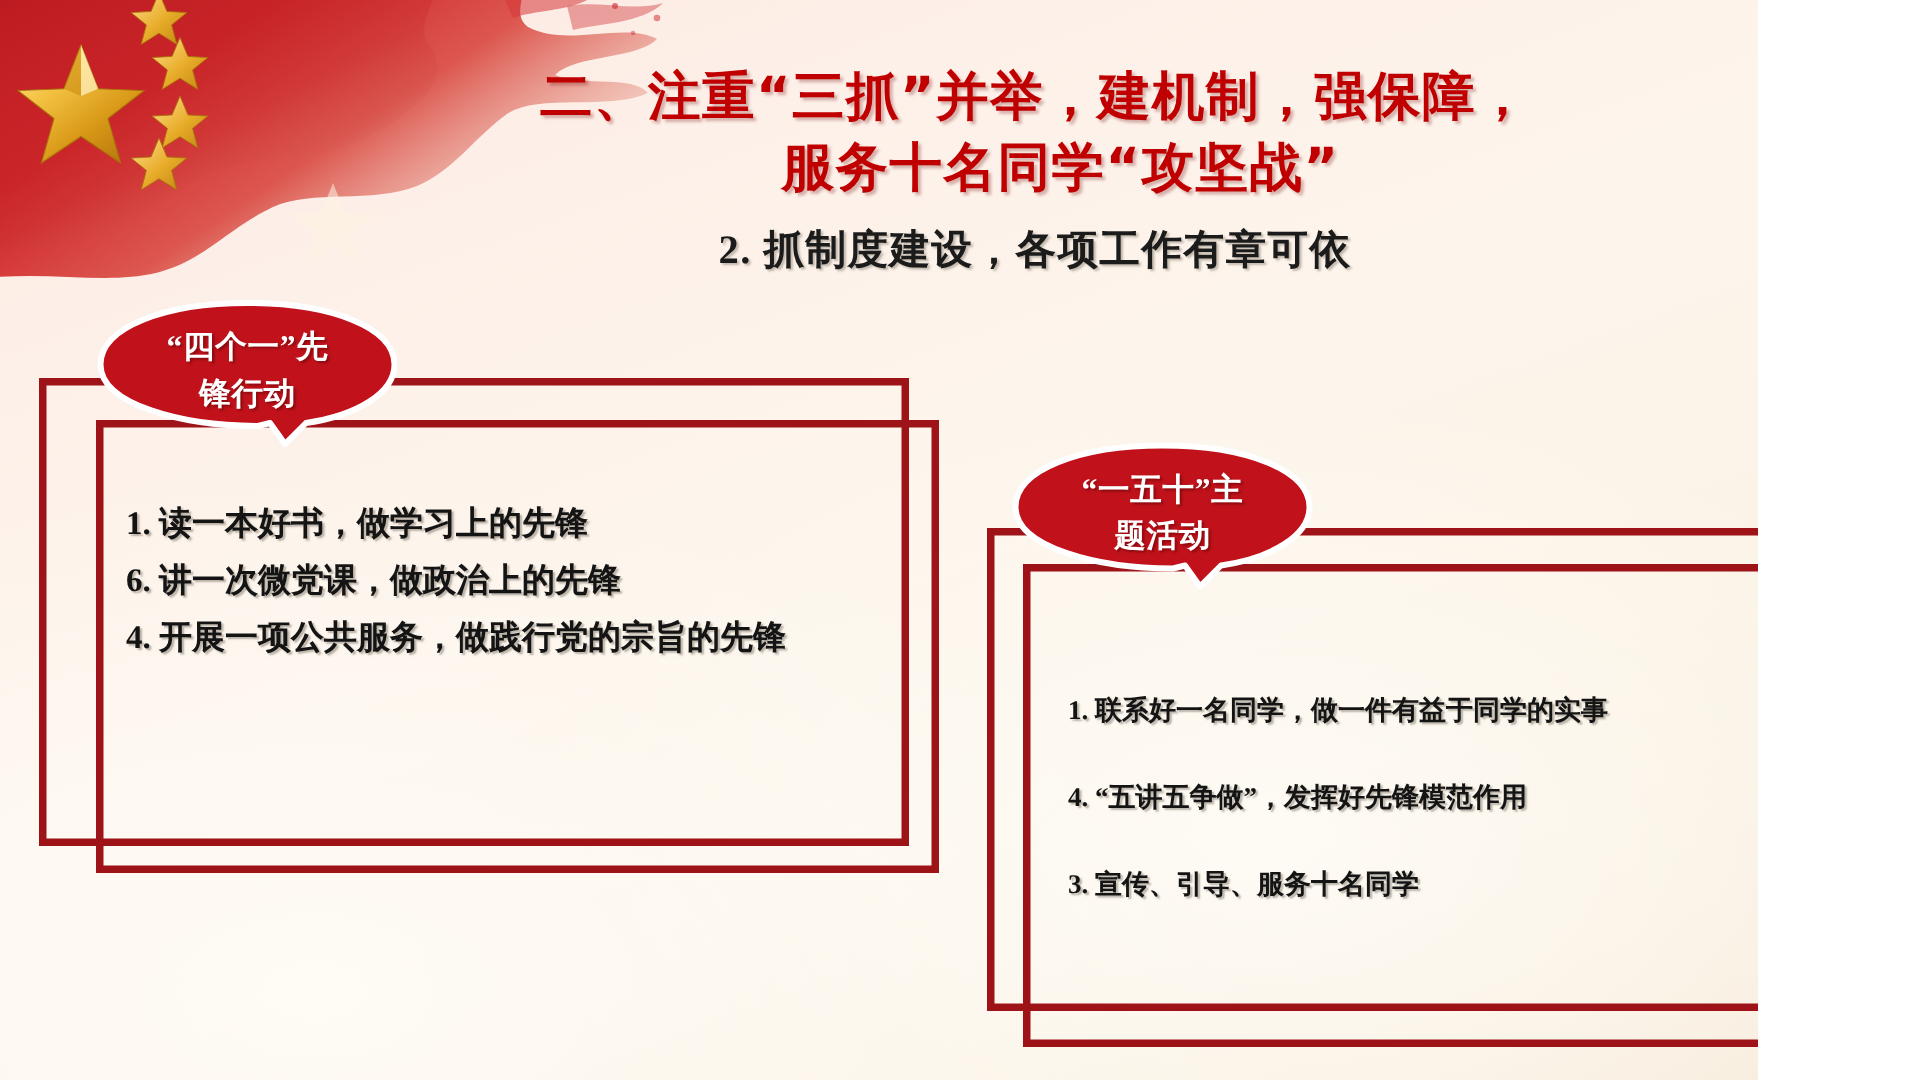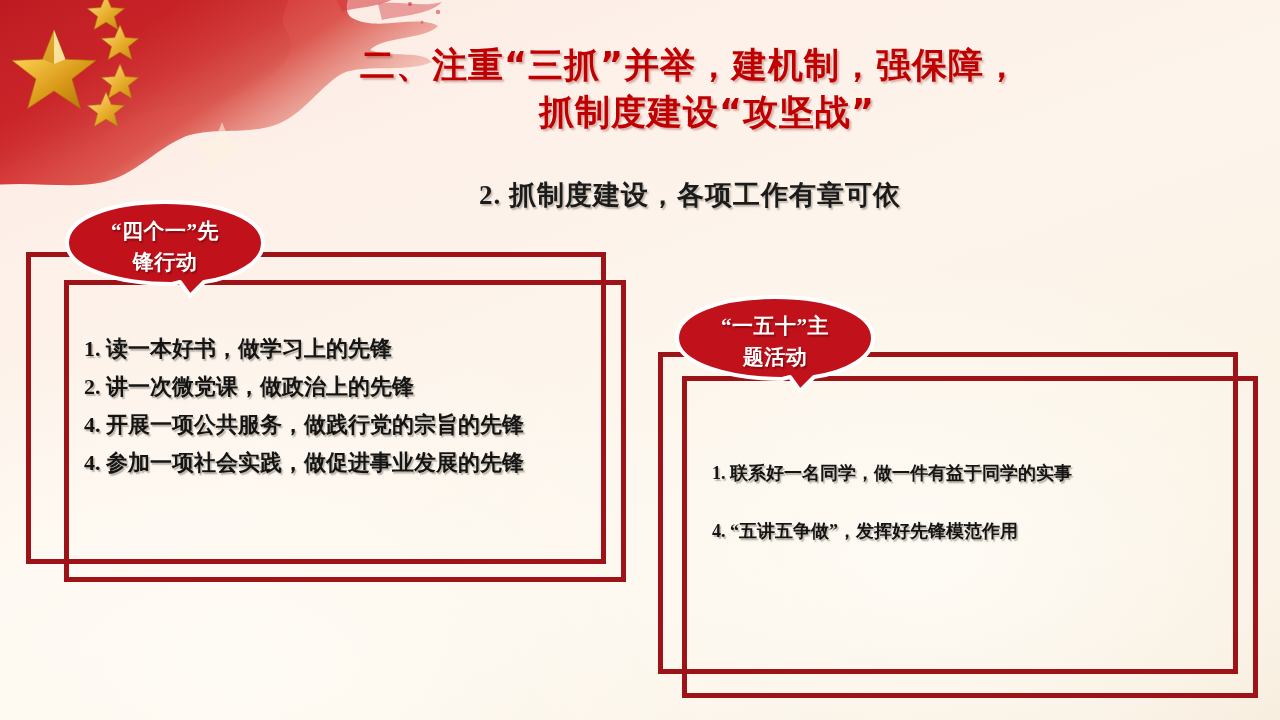--- a/index.html
+++ b/index.html
@@ -8,21 +8,21 @@
   }
   body {
     width: 1280px;
     height: 720px;
     overflow: hidden;
     font-family: "Liberation Serif", "DejaVu Serif", serif;
   }
 
   #slide {
     position: relative;
-    width: 1280px;
+    width: 1172px;
     height: 720px;
     overflow: hidden;
     background:
       radial-gradient(ellipse 900px 500px at 18% 92%, rgba(255,252,246,0.95) 0%, rgba(255,250,240,0) 70%),
       radial-gradient(ellipse 700px 420px at 72% 78%, rgba(255,253,248,0.85) 0%, rgba(253,246,234,0) 72%),
       linear-gradient(160deg, #fbe7e0 0%, #fdf0e8 22%, #fdf5ec 48%, #fbf3e6 70%, #f7ecdc 100%);
   }
 
   
   #flag-art {
@@ -50,21 +50,21 @@
     color: #c00000;
     letter-spacing: 1px;
     white-space: nowrap;
     text-shadow: 2px 2px 2px rgba(120,20,20,0.30);
   }
   #title-line-2 { padding-left: 34px; }
 
   #subtitle {
     position: absolute;
     left: 340px;
-    top: 177px;
+    top: 148px;
     width: 700px;
     text-align: center;
     font-family: "Liberation Serif", "DejaVu Serif", serif;
     font-weight: bold;
     font-size: 27px;
     color: #1b1b1b;
     letter-spacing: 1px;
     white-space: nowrap;
     text-shadow: 1.5px 1.5px 1.5px rgba(120,110,95,0.45);
   }
@@ -189,45 +189,45 @@
       <path d="M134,51 L139.3,63.6 L152.6,64.4 L142.4,72.6 L145.9,85.6 L134,78.2 L122.1,85.6 L125.6,72.6 L115.4,64.4 L128.7,63.6 Z" fill="url(#goldsm)" stroke="#a9700a" stroke-width="0.6"></path>
       <path d="M134,90 L139.3,102.6 L152.6,103.4 L142.4,111.6 L145.9,124.6 L134,117.2 L122.1,124.6 L125.6,111.6 L115.4,103.4 L128.7,102.6 Z" fill="url(#goldsm)" stroke="#a9700a" stroke-width="0.6"></path>
       <path d="M120,118 L125.3,130.6 L138.6,131.4 L128.4,139.6 L131.9,152.6 L120,145.2 L108.1,152.6 L111.6,139.6 L101.4,131.4 L114.7,130.6 Z" fill="url(#goldsm)" stroke="#a9700a" stroke-width="0.6"></path>
     </g>
 
     <path d="M236,148 L244,168 L265,169 L248,181 L254,202 L236,190 L218,202 L224,181 L207,169 L228,168 Z" fill="#fdf3e2" opacity="0.55"></path>
   </svg>
 
   <div id="title-block">
     <div class="title-line" id="title-line-1">二、注重“三抓”并举，建机制，强保障，</div>
-    <div class="title-line" id="title-line-2">抓制度建设“攻坚战”</div>
+    <div class="title-line" id="title-line-2">服务十名同学“攻坚战”</div>
   </div>
 
   <div id="subtitle">2. 抓制度建设，各项工作有章可依</div>
 
   <div class="panel" id="panel-left">
     <div class="frame-outer"></div>
     <div class="frame-inner"></div>
     <div class="panel-body">
       <ul class="item-list">
         <li class="item">1. 读一本好书，做学习上的先锋</li>
-        <li class="item">2. 讲一次微党课，做政治上的先锋</li>
+        <li class="item">6. 讲一次微党课，做政治上的先锋</li>
         <li class="item">4. 开展一项公共服务，做践行党的宗旨的先锋</li>
-        <li class="item">4. 参加一项社会实践，做促进事业发展的先锋</li>
       </ul>
     </div>
   </div>
 
   <div class="panel" id="panel-right">
     <div class="frame-outer"></div>
     <div class="frame-inner"></div>
     <div class="panel-body">
       <ul class="item-list">
         <li class="item">1. 联系好一名同学，做一件有益于同学的实事</li>
         <li class="item">4. “五讲五争做”，发挥好先锋模范作用</li>
+        <li class="item">3. 宣传、引导、服务十名同学</li>
       </ul>
     </div>
   </div>
 
   <div class="bubble" id="bubble-right">
     <svg width="206" height="98" viewBox="0 0 206 98">
       <path d="M103,2 C158,2 201,18 201,43 C201,62 176,77 142,82
                L128,96 L118,82 L110,84 C60,84 5,70 5,43 C5,18 48,2 103,2 Z" fill="#c1121c" stroke="#ffffff" stroke-width="4" stroke-linejoin="round"></path>
     </svg>
     <div class="bubble-label">

